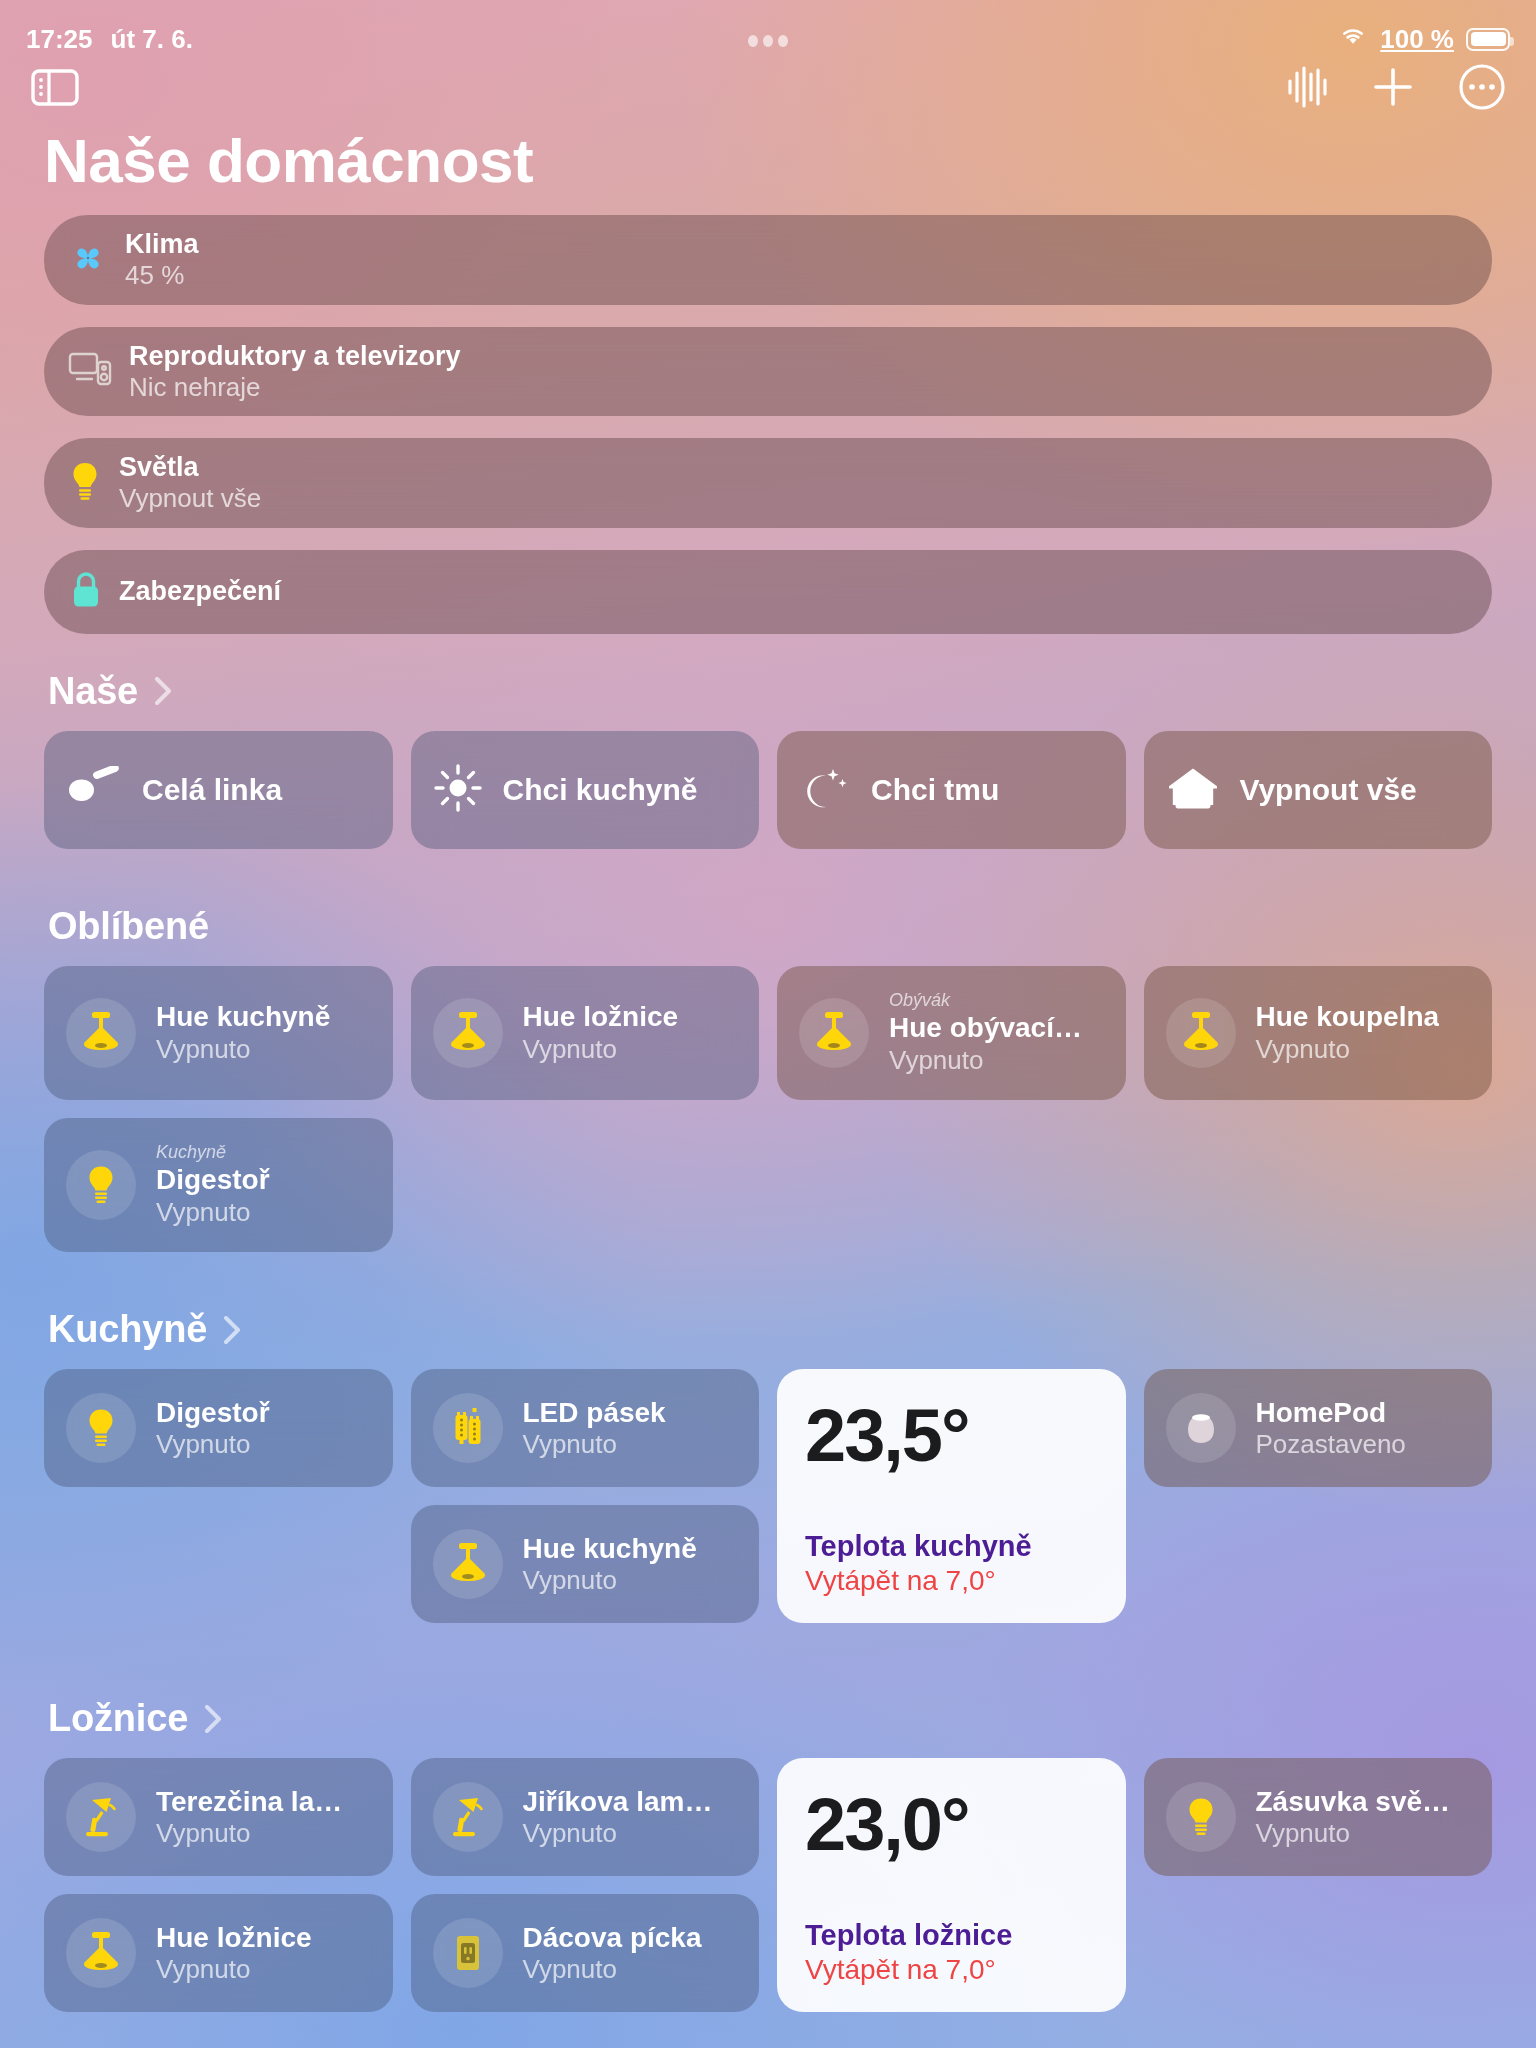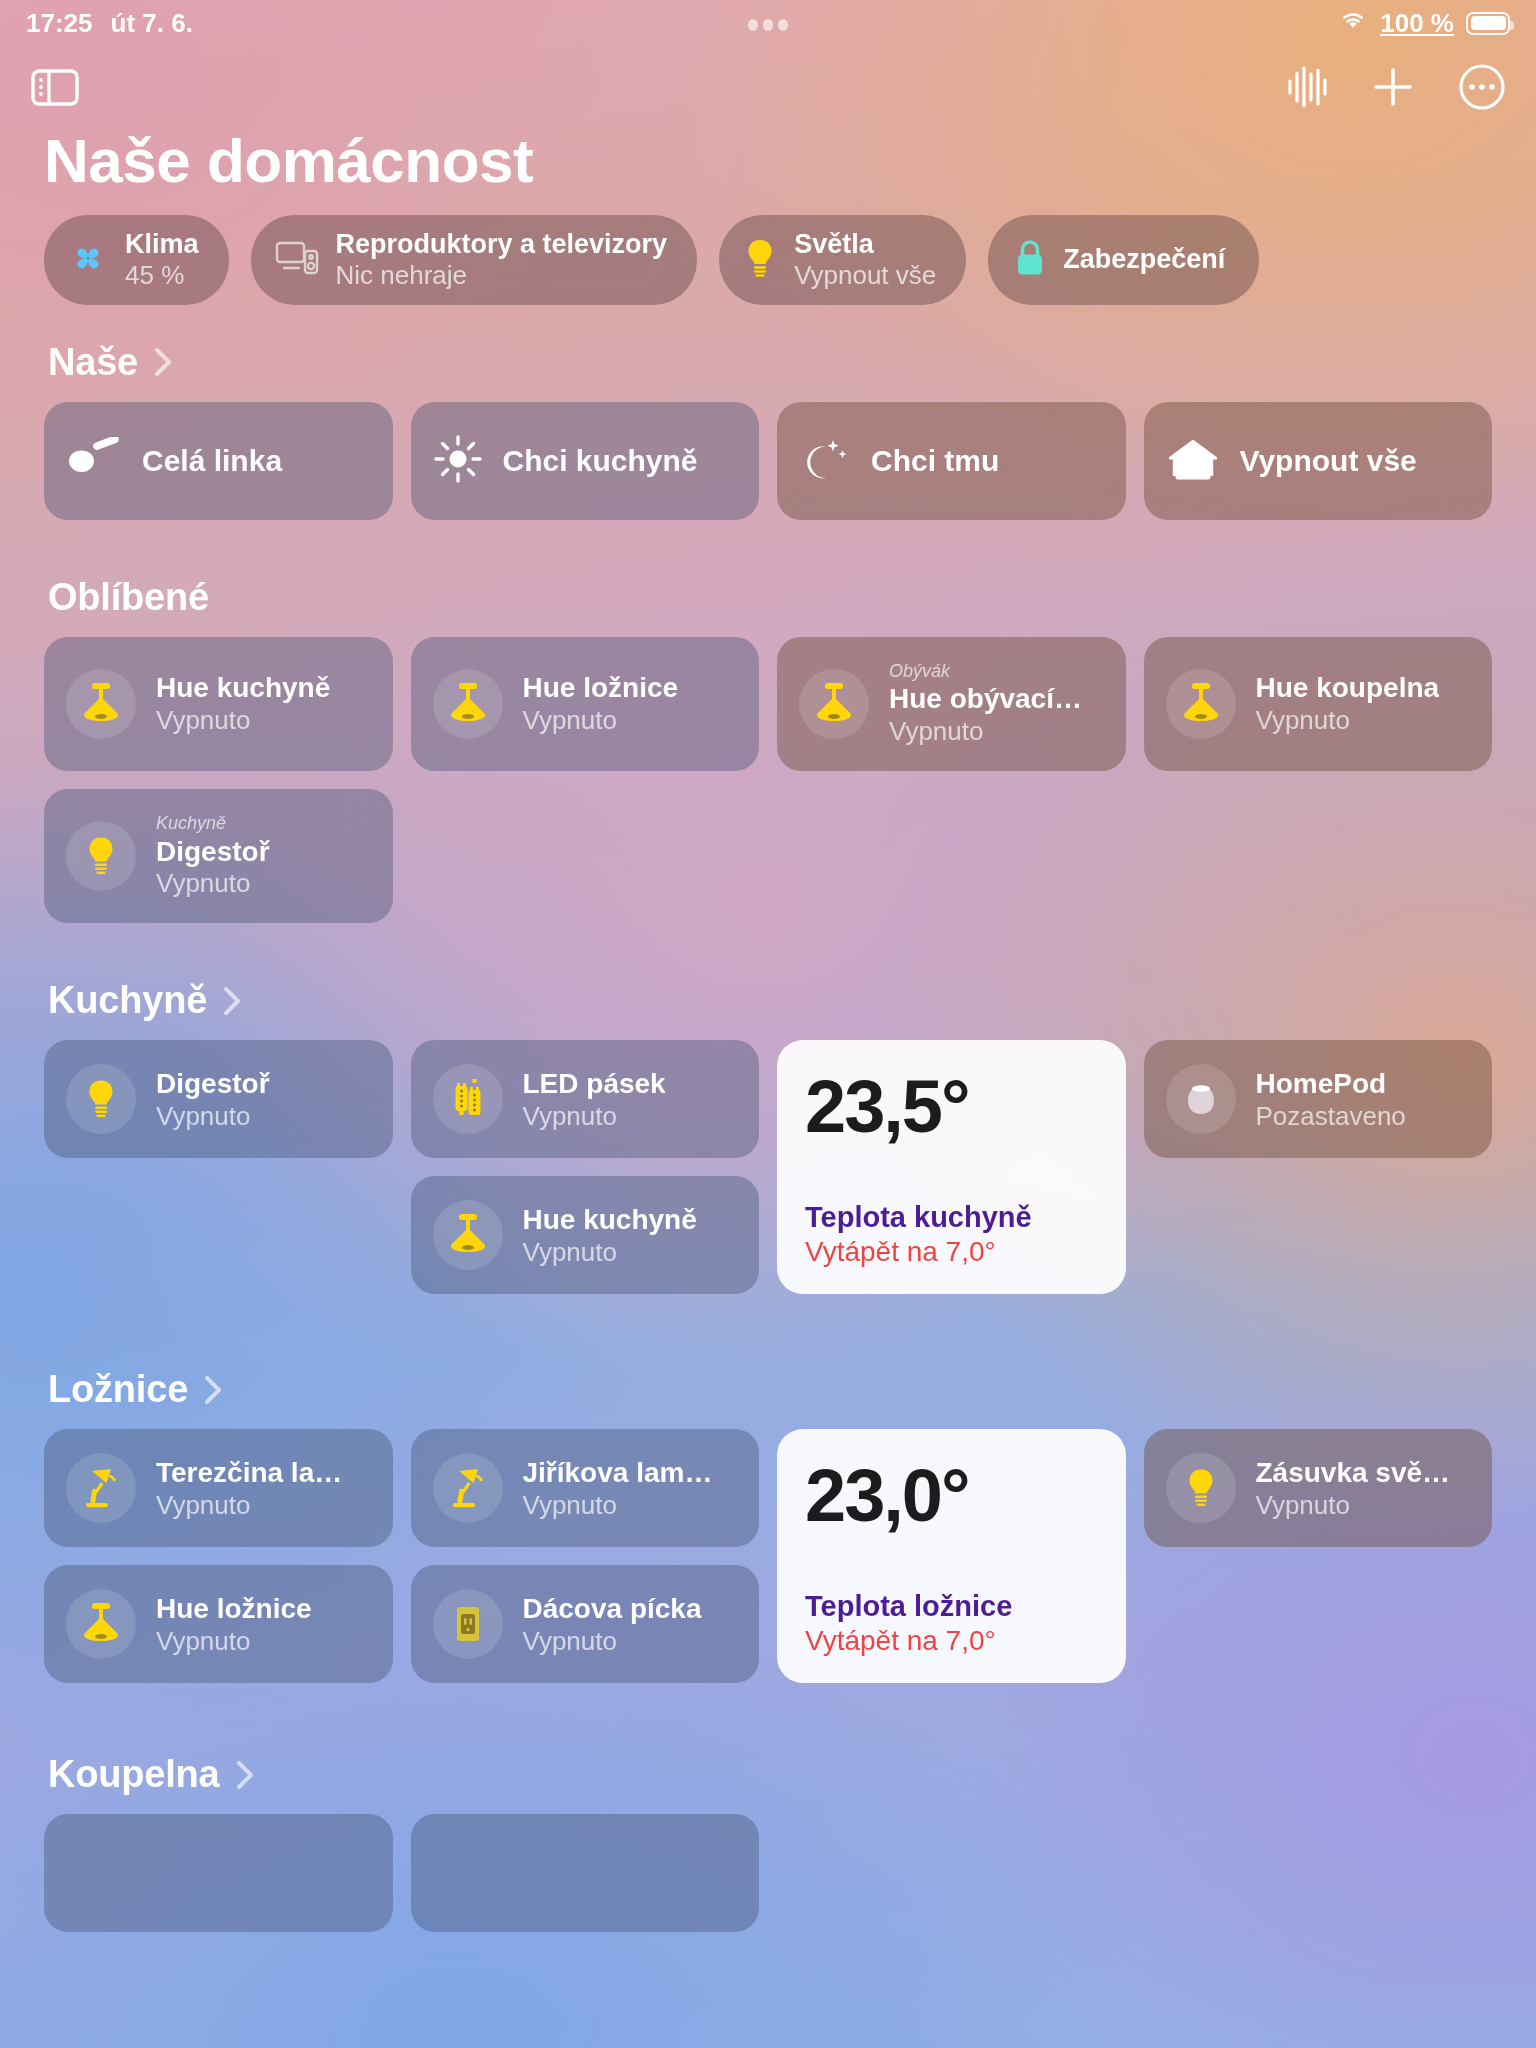--- a/index.html
+++ b/index.html
@@ -16,21 +16,21 @@
       radial-gradient(ellipse 1000px 780px at 95% 52%,  rgba(228,168,138,0.85) 0%, rgba(228,168,138,0) 58%),
       radial-gradient(ellipse 950px 760px at 50% 45%,   rgba(214,168,196,0.80) 0%, rgba(214,168,196,0) 62%),
       radial-gradient(ellipse 1050px 820px at 2% 62%,   rgba(126,166,228,0.92) 0%, rgba(126,166,228,0) 60%),
       radial-gradient(ellipse 900px 700px at 96% 86%,   rgba(166,152,225,0.92) 0%, rgba(166,152,225,0) 58%),
       radial-gradient(ellipse 1100px 700px at 30% 99%,  rgba(128,166,230,0.95) 0%, rgba(128,166,230,0) 62%),
       linear-gradient(175deg, #e0a7b4 0%, #dba9a8 14%, #d3a9bb 30%, #b6a6cf 48%, #93aee0 64%, #9fa8e0 80%, #93b0e4 100%);
   }
 
   
   .statusbar {
-    position: absolute; top: 0; left: 0; width: 1536px; height: 46px;
+    position: absolute; top: 16px; left: 0; width: 1536px; height: 46px;
     display: flex; align-items: center; color: #ffffff;
     font-size: 26px; font-weight: 600; padding: 0 26px;
   }
   .sb-left { display: flex; align-items: baseline; gap: 18px; }
   .sb-center { position: absolute; left: 0; right: 0; text-align: center;
                pointer-events: none; }
   .dots { display: inline-flex; gap: 5px; vertical-align: middle; }
   .dots i { width: 10px; height: 12px; border-radius: 50%;
             background: rgba(255,255,255,0.62); display: block; }
   .sb-right { margin-left: auto; display: flex; align-items: center; gap: 12px; text-decoration: underline; }
@@ -50,21 +50,21 @@
   .icon-btn { color: #fff; display: flex; align-items: center; justify-content: center; }
 
   
   .page { position: absolute; top: 128px; left: 0; width: 1536px; padding: 0 44px; }
   h1.home-title {
     color: #fff; font-size: 62px; font-weight: 700; letter-spacing: -0.5px;
     line-height: 1.05; margin-bottom: 22px;
   }
 
   
-  .pills { display: flex; gap: 22px; align-items: stretch; margin-bottom: 36px; }
+  .pills { display: flex; gap: 22px; align-items: stretch; margin-bottom: 36px; flex-direction: column; }
   .pill {
     display: flex; align-items: center; gap: 17px;
     border-radius: 44px; padding: 14px 30px 14px 24px;
     background: rgba(84,58,60,0.40);
     backdrop-filter: blur(22px);
   }
   .pill.one-line { padding: 20px 34px 20px 26px; }
   .pill .ptxt { display: flex; flex-direction: column; line-height: 1.16; }
   .pill .ptitle { color: #fff; font-size: 27px; font-weight: 700; white-space: nowrap; }
   .pill .psub { color: rgba(255,255,255,0.70); font-size: 26px; white-space: nowrap; }

